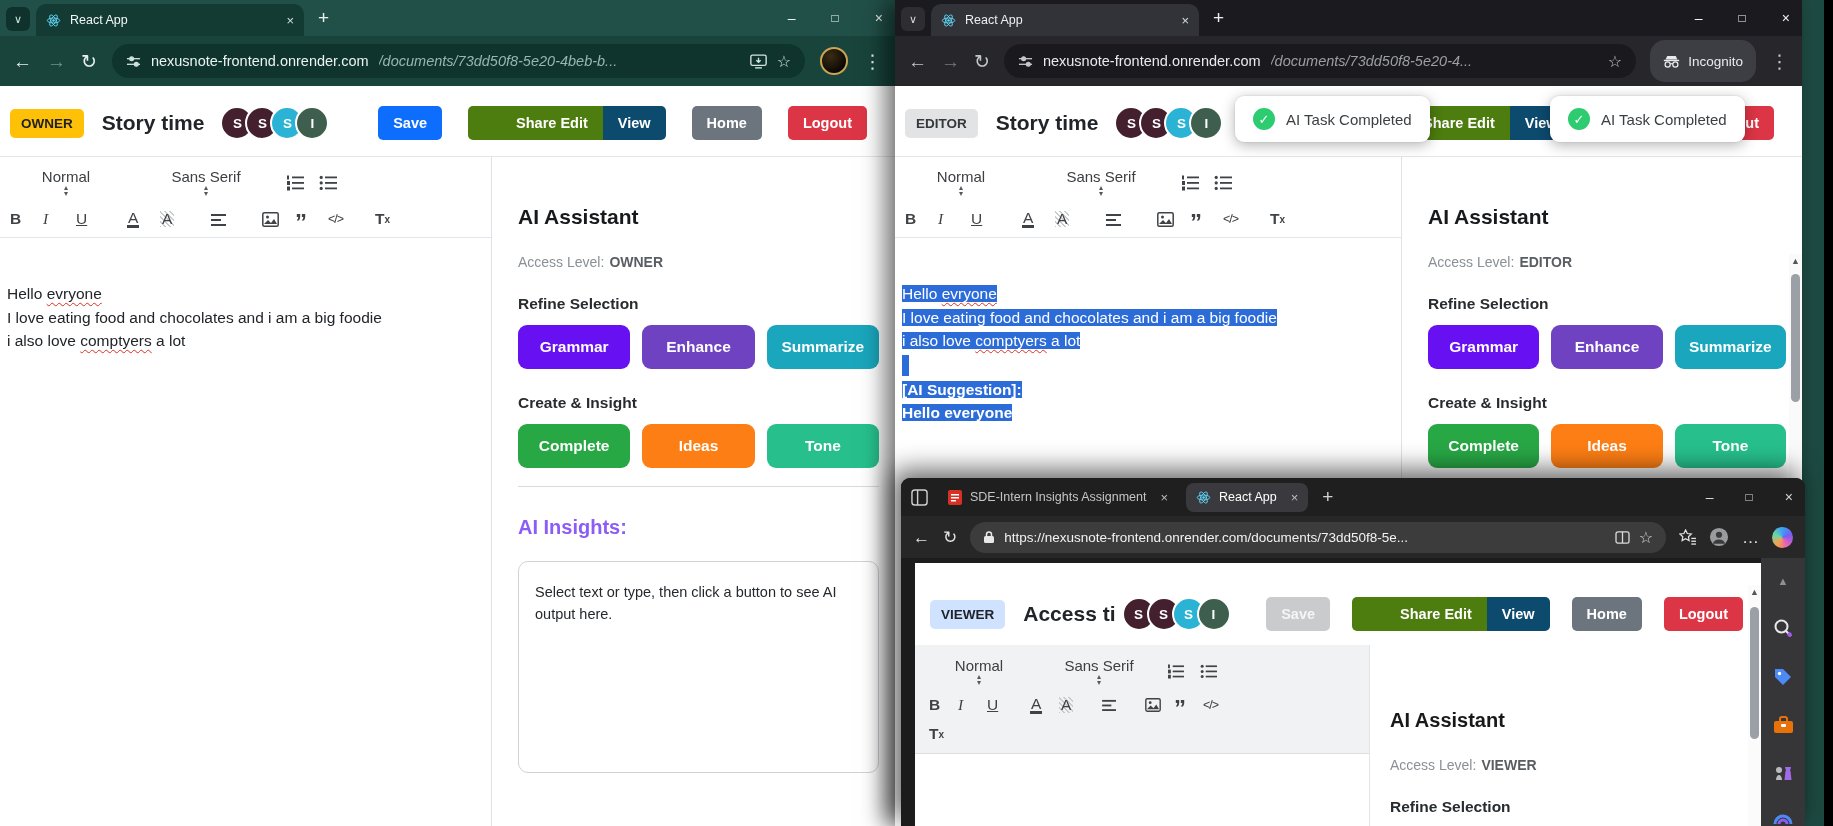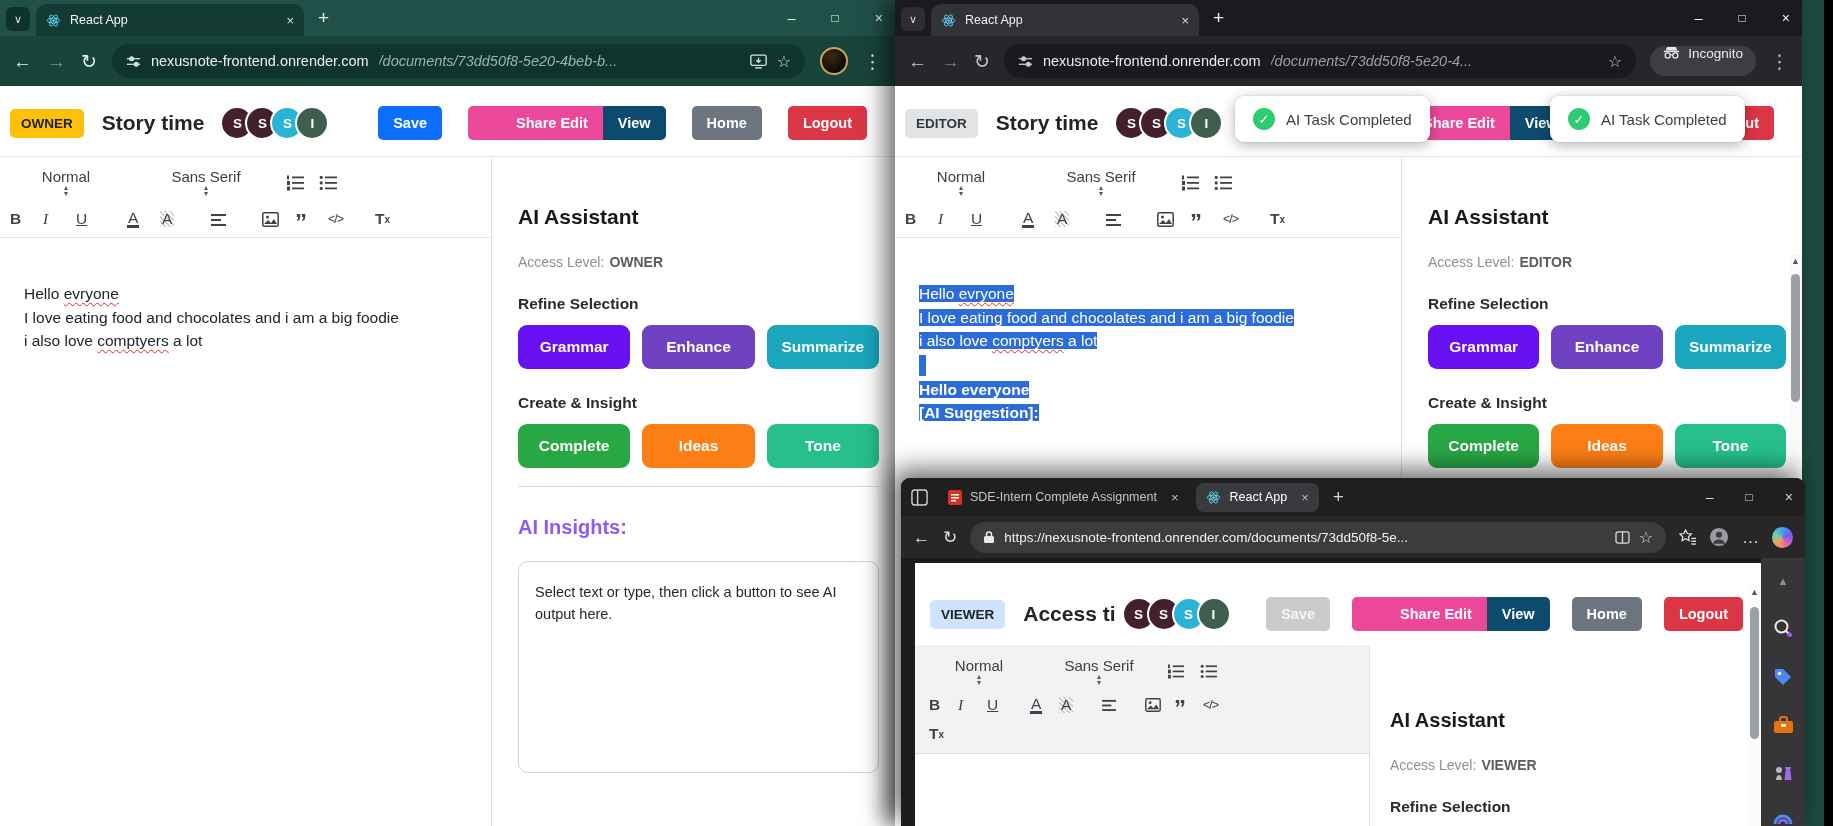--- a/index.html
+++ b/index.html
@@ -33,21 +33,21 @@
 
 .tabstrip-i { height:36px; background:#1b1b1f; display:flex; align-items:flex-end; padding:0 6px; position:relative; flex:none; }
 .tsearch.i { background:#2d2d32; color:#d6d8da; }
 .tab-i { display:flex; align-items:center; gap:9px; background:#323338; width:268px; height:32px; border-radius:10px 10px 0 0; padding:0 10px; color:#eceeef; font-size:12.5px; }
 .toolbar-i { height:50px; background:#27272b; display:flex; align-items:center; gap:14px; padding:0 13px; flex:none; }
 .toolbar-i .nav-ic { color:#c3c6c9; }
 .urlpill-i { flex:1; min-width:0; height:34px; background:#1a1a1e; border-radius:17px; display:flex; align-items:center; gap:10px; padding:0 14px; font-size:14.5px; }
 .urlpill-i .url-host { color:#e9eaec; }
 .urlpill-i .url-path { color:#9c9fa3; }
 .urlpill-i .pill-ic { color:#c5c7ca; }
-.incog-chip { display:flex; gap:8px; background:#3d3e43; border-radius:15px; height:30px; padding:0 13px; color:#e8eaed; font-size:13.5px; flex:none; }
+.incog-chip { display:flex; align-items:center; gap:8px; background:#3d3e43; border-radius:15px; height:42px; padding:0 13px; color:#e8eaed; font-size:13.5px; flex:none; }
 
 
 .edge-tabs { height:38px; background:#1f1f1f; display:flex; align-items:center; padding:0 10px; position:relative; flex:none; color:#cfd0d1; }
 .etab { display:flex; align-items:center; gap:8px; padding:0 10px; height:29px; font-size:12.5px; white-space:nowrap; }
 .etab.inactive { color:#c4c5c6; }
 .etab.active { background:#3a3a3e; border-radius:8px; color:#fff; }
 .etab .tab-x { color:#bdbebf; margin-left:6px; }
 .edge-toolbar { height:42px; background:#272727; display:flex; align-items:center; gap:13px; padding:0 12px; flex:none; color:#e6e6e6; }
 .edge-toolbar .nav-ic { color:#e2e3e4; font-size:17px; }
 .urlpill-e { flex:1; min-width:0; height:31px; background:#3c3c3c; border-radius:16px; display:flex; align-items:center; gap:9px; padding:0 13px; font-size:13.5px; color:#f2f2f2; }
@@ -67,21 +67,21 @@
 .badge-viewer { background:#cfe2ff; color:#20242a; }
 .doc-title { font-weight:bold; font-size:21px; color:#212529; margin-left:5px; white-space:nowrap; }
 .avatars { display:flex; margin-left:12px; }
 .avatar { width:34px; height:34px; border-radius:50%; border:2px solid #fff; display:flex; align-items:center; justify-content:center; color:#fff; font-weight:bold; font-size:13.5px; margin-left:-9px; flex:none; }
 .av-dark { background:#44202e; } .av-cyan { background:#2ab3d4; } .av-green { background:#3f5f4e; }
 .hdr-btns { display:flex; align-items:center; margin-left:auto; margin-right:16px; gap:26px; }
 .btn { border-radius:5px; color:#fff; font-weight:bold; font-size:14.5px; padding:9px 15px; white-space:nowrap; }
 .btn-save { background:#0d6efd; }
 .btn-save.disabled { background:#c9cbcd; color:#f4f5f6; }
 .btn-group { display:flex; }
-.btn-share { background:#ec4899; border-radius:5px 0 0 5px;padding-left:48px; }
+.btn-share { background:#4d7c0f; border-radius:5px 0 0 5px;padding-left:48px; }
 .btn-view { background:#0c4a6e; border-radius:0 5px 5px 0; }
 .btn-home { background:#6c757d; }
 .btn-logout { background:#dc3545; }
 
 .app-body { flex:1; min-height:0; display:flex; border-top:1px solid #e3e6e8; }
 .editor-col { width:492px; border-right:1px solid #dee2e6; display:flex; flex-direction:column; flex:none; }
 #win-editor .editor-col { width:507px; }
 
 .ql-toolbar { padding:11px 10px 9px; border-bottom:1px solid #e2e5e7; flex:none; }
 .ql-row { display:flex; align-items:center; }
@@ -95,21 +95,21 @@
 .qlb.i { font-style:italic; font-family:"Liberation Serif", serif; }
 .qlb.u span { text-decoration:underline; }
 .ic-colorA { border-bottom:3px solid #3f4246; line-height:15px; padding:0 1px; }
 .ic-hlA { background:repeating-linear-gradient(45deg,#c9cbcd 0 1px, transparent 1px 3.5px); padding:0 2px; line-height:16px; }
 .ic-quote { font-size:24px; line-height:10px; padding-top:8px; font-weight:bold; }
 .ic-code { font-size:12.5px; letter-spacing:-1px; }
 .ic-tx { font-weight:bold; }
 .ic-tx .sub { font-size:10px; vertical-align:-3px; }
 .ml18 { margin-left:18px; } .ml14 { margin-left:14px; }
 
-.ql-editor { padding:44px 24px 0; font-size:15.5px; color:#212529; line-height:23.5px; flex:1; }
+.ql-editor { padding:44px 7px 0; font-size:15.5px; color:#212529; line-height:23.5px; flex:1; }
 .ql-editor p { margin:0; }
 .misspell { text-decoration:underline; text-decoration-style:wavy; text-decoration-color:#d93025; text-decoration-thickness:1px; text-underline-offset:3px; }
 .sel { background:#2b6cd9; color:#fff; }
 .sel-block { width:7px; height:21px; background:#2b6cd9; margin:2px 0; }
 .bold { font-weight:bold; }
 
 .ai-col { flex:1; min-width:0; padding:48px 16px 0 26px; }
 .ai-h { font-size:21px; font-weight:bold; color:#17191b; }
 .ai-access { margin-top:25px; font-size:14px; color:#8a9096; }
 .ai-access b { color:#595e63; margin-left:5px; }
@@ -478,22 +478,22 @@
                 <span>T</span>
                 <span class="sub">x</span>
               </span>
           </div>
         </div>
         <div class="ql-editor">
           <p><span class="sel"><span>Hello </span><span class="misspell">evryone</span></span></p>
           <p><span class="sel">I love eating food and chocolates and i am a big foodie</span></p>
           <p><span class="sel"><span>i also love </span><span class="misspell">comptyers</span><span> a lot</span></span></p>
           <div class="sel-block"></div>
+          <p class="bold"><span class="sel">[AI Suggestion]:</span></p>
           <p class="bold"><span class="sel">Hello everyone</span></p>
-          <p class="bold"><span class="sel">[AI Suggestion]:</span></p>
         </div>
       </div>
 
       <div class="ai-col">
         <div class="ai-h">AI Assistant</div>
         <div class="ai-access"><span>Access Level:</span><b>EDITOR</b></div>
         <div class="ai-sub">Refine Selection</div>
         <div class="ai-btnrow">
           <span class="ai-btn ai-grammar">Grammar</span>
           <span class="ai-btn ai-enhance">Enhance</span>
@@ -521,21 +521,21 @@
         <rect x="1" y="1" width="16" height="16" rx="3" fill="none" stroke="#cfd0d1" stroke-width="1.5"></rect>
         <line x1="7" y1="1" x2="7" y2="17" stroke="#cfd0d1" stroke-width="1.5"></line>
       </svg>
     <div class="etab inactive">
       <svg width="14" height="15" viewBox="0 0 14 15">
           <rect width="14" height="15" rx="2" fill="#d93025"></rect>
           <rect x="3" y="4" width="8" height="1.5" fill="#fff"></rect>
           <rect x="3" y="7" width="8" height="1.5" fill="#fff"></rect>
           <rect x="3" y="10" width="5" height="1.5" fill="#fff"></rect>
         </svg>
-      <span>SDE-Intern Complete Assignment</span>
+      <span>SDE-Intern Insights Assignment</span>
       <span class="tab-x">×</span>
     </div>
     <div class="etab active" style="margin-left:8px">
       <svg width="15" height="15" viewBox="0 0 24 24">
           <g fill="none" stroke="#61dafb" stroke-width="1.4">
             <ellipse cx="12" cy="12" rx="10" ry="4"></ellipse>
             <ellipse cx="12" cy="12" rx="10" ry="4" transform="rotate(60 12 12)"></ellipse>
             <ellipse cx="12" cy="12" rx="10" ry="4" transform="rotate(120 12 12)"></ellipse>
           </g>
           <circle cx="12" cy="12" r="2" fill="#61dafb"></circle>

